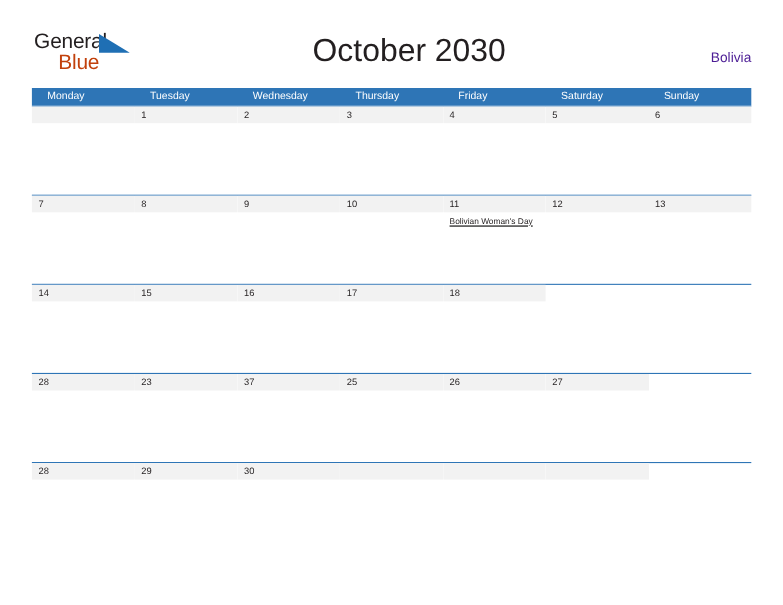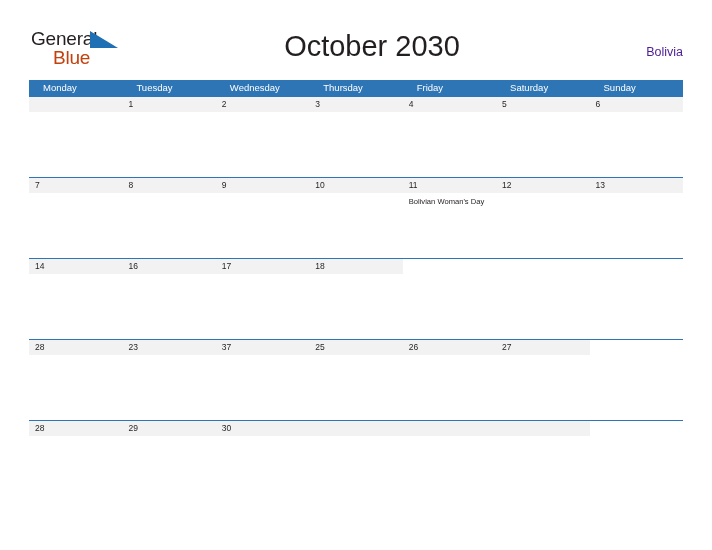--- a/index.html
+++ b/index.html
@@ -148,20 +148,21 @@
     font-family: "Liberation Sans", sans-serif;
     white-space: nowrap;
     overflow: hidden;
   }
   .day-number.empty {
     color: transparent;
   }
   .day-events {
     padding: 4px 7px 0 6px;
     box-sizing: border-box;
+    text-decoration: underline;
   }
   .event {
     font-size: 7.6px;
     line-height: 10.5px;
     color: #231f20;
     font-family: "Liberation Sans", sans-serif;
     word-wrap: break-word;
   }
 </style>
 </head>
@@ -255,20 +256,23 @@
             </div>
           </div>
         </div>
         <div class="week">
           <div class="week-rule"></div>
           <div class="week-cells">
             <div class="day-cell">
               <div class="day-number">14</div>
             </div>
             <div class="day-cell">
+              <div class="day-number">15</div>
+            </div>
+            <div class="day-cell">
               <div class="day-number">16</div>
             </div>
             <div class="day-cell">
               <div class="day-number">17</div>
             </div>
             <div class="day-cell">
               <div class="day-number">18</div>
             </div>
           </div>
         </div>

